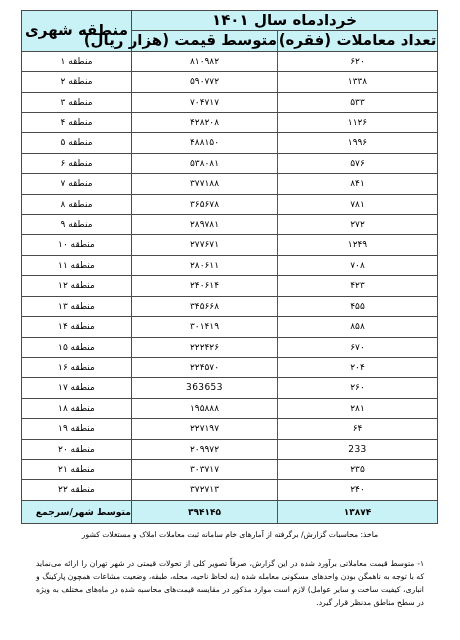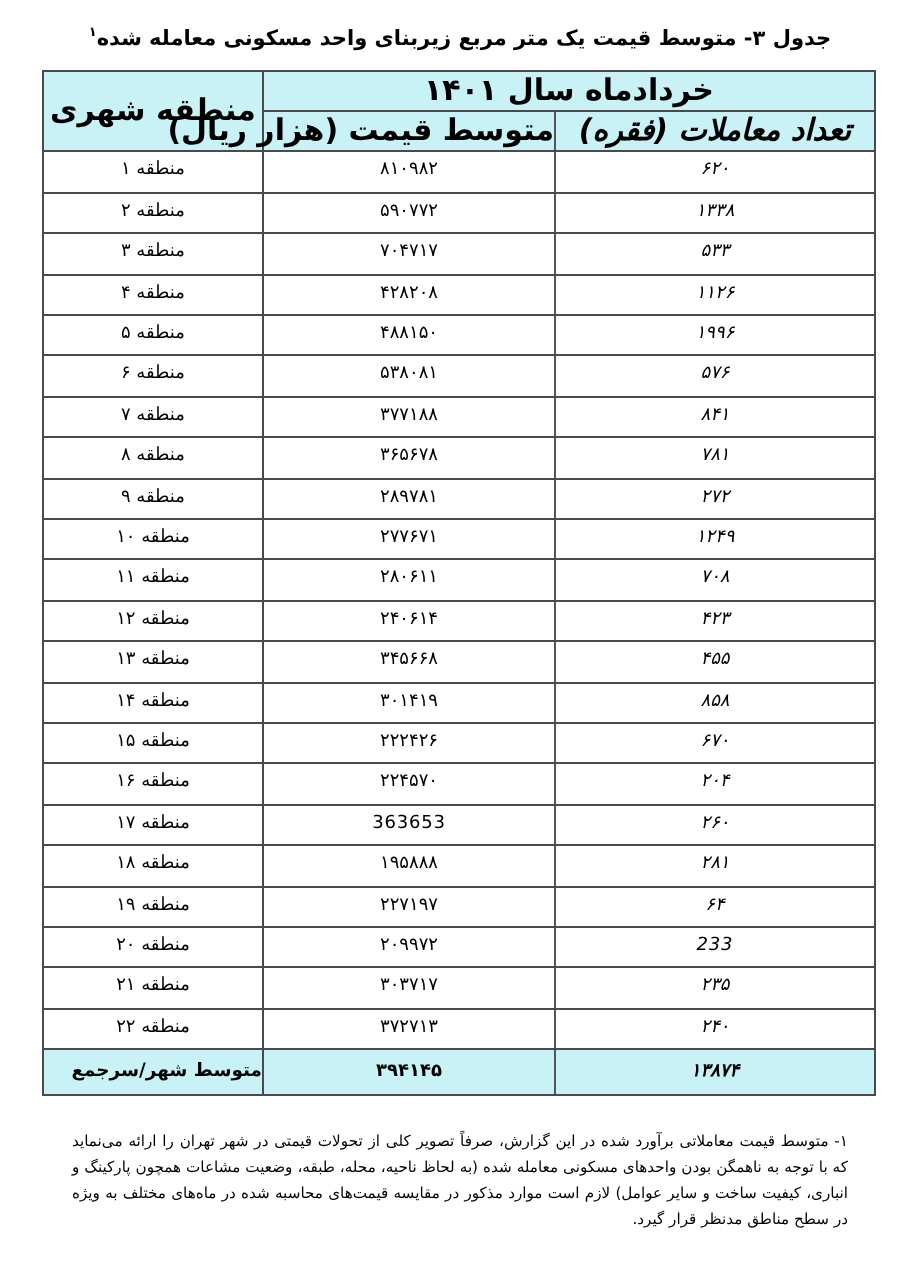--- a/index.html
+++ b/index.html
@@ -99,21 +99,20 @@
 
   
   col.c-count  { width: 160px; }
   col.c-price  { width: 146px; }
   col.c-region { width: 110px; }
 
   
   table.data td.value-count,
   table.data th.sub-count {
     border-left: 1.6px solid #555;
-    font-style: italic;
   }
 
   
   .notes {
     margin: 5px auto 0 auto;
     width: 420px;
     text-align: right;
     direction: rtl;
   }
   .source-line {
@@ -131,23 +130,20 @@
   .note-item p {
     margin: 16px;
   }
 </style>
 </head>
 <body>
 
 <div class="page">
 
   <div class="title-block">
-    <div class="title-line">
-      <span>جدول ۳- متوسط قیمت یک متر مربع زیربنای واحد مسکونی معامله شده</span><sup>۱</sup>
-    </div>
   </div>
 
   <div class="table-wrap">
     <table class="data">
       <colgroup>
         <col class="c-count">
         <col class="c-price">
         <col class="c-region">
       </colgroup>
       <thead>
@@ -274,18 +270,19 @@
         <tr class="total">
           <td class="value value-count">۱۳۸۷۴</td>
           <td class="value">۳۹۴۱۴۵</td>
           <td class="region">متوسط شهر/سرجمع</td>
         </tr>
       </tbody>
     </table>
   </div>
 
   <div class="notes">
+    <div class="source-line">ماخذ: محاسبات گزارش/ برگرفته از آمارهای خام سامانه ثبت معاملات املاک و مستغلات کشور</div>
     <div class="note-item">
       <p>۱- متوسط قیمت معاملاتی برآورد شده در این گزارش، صرفاً تصویر کلی از تحولات قیمتی در شهر تهران را ارائه می‌نماید که با توجه به ناهمگن بودن واحدهای مسکونی معامله شده (به لحاظ ناحیه، محله، طبقه، وضعیت مشاعات همچون پارکینگ و انباری، کیفیت ساخت و سایر عوامل) لازم است موارد مذکور در مقایسه قیمت‌های محاسبه شده در ماه‌های مختلف به ویژه در سطح مناطق مدنظر قرار گیرد.</p>
     </div>
   </div>
 
 </div>
 
 </body></html>

